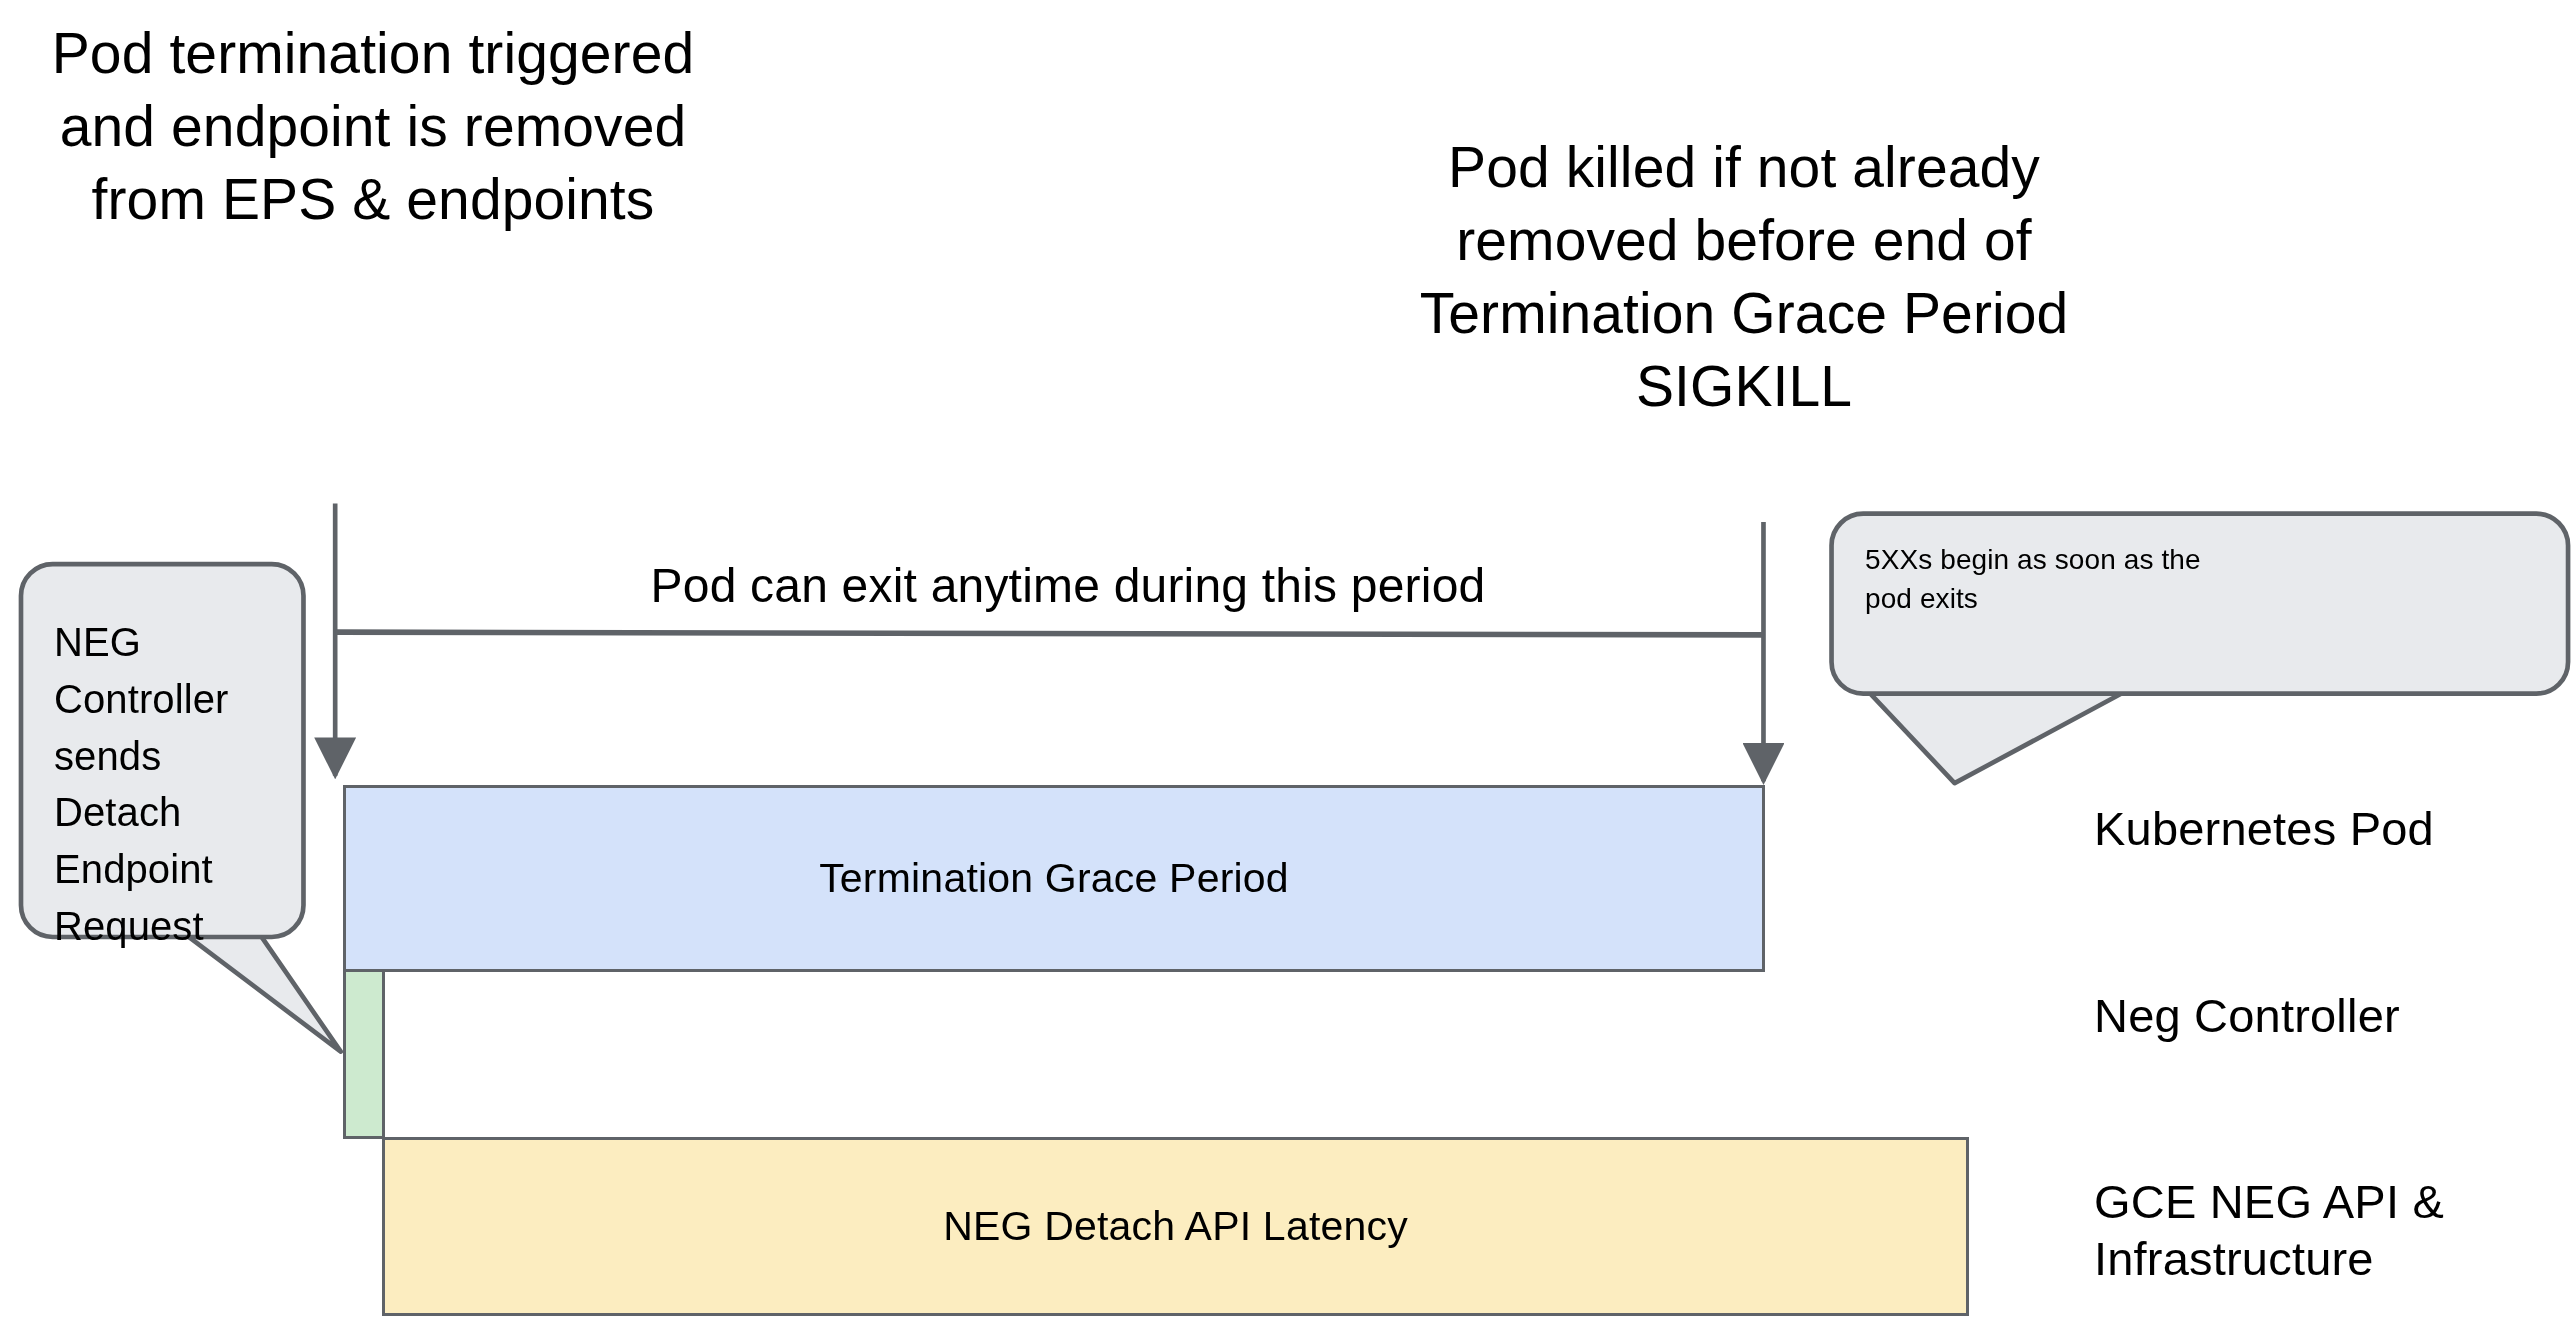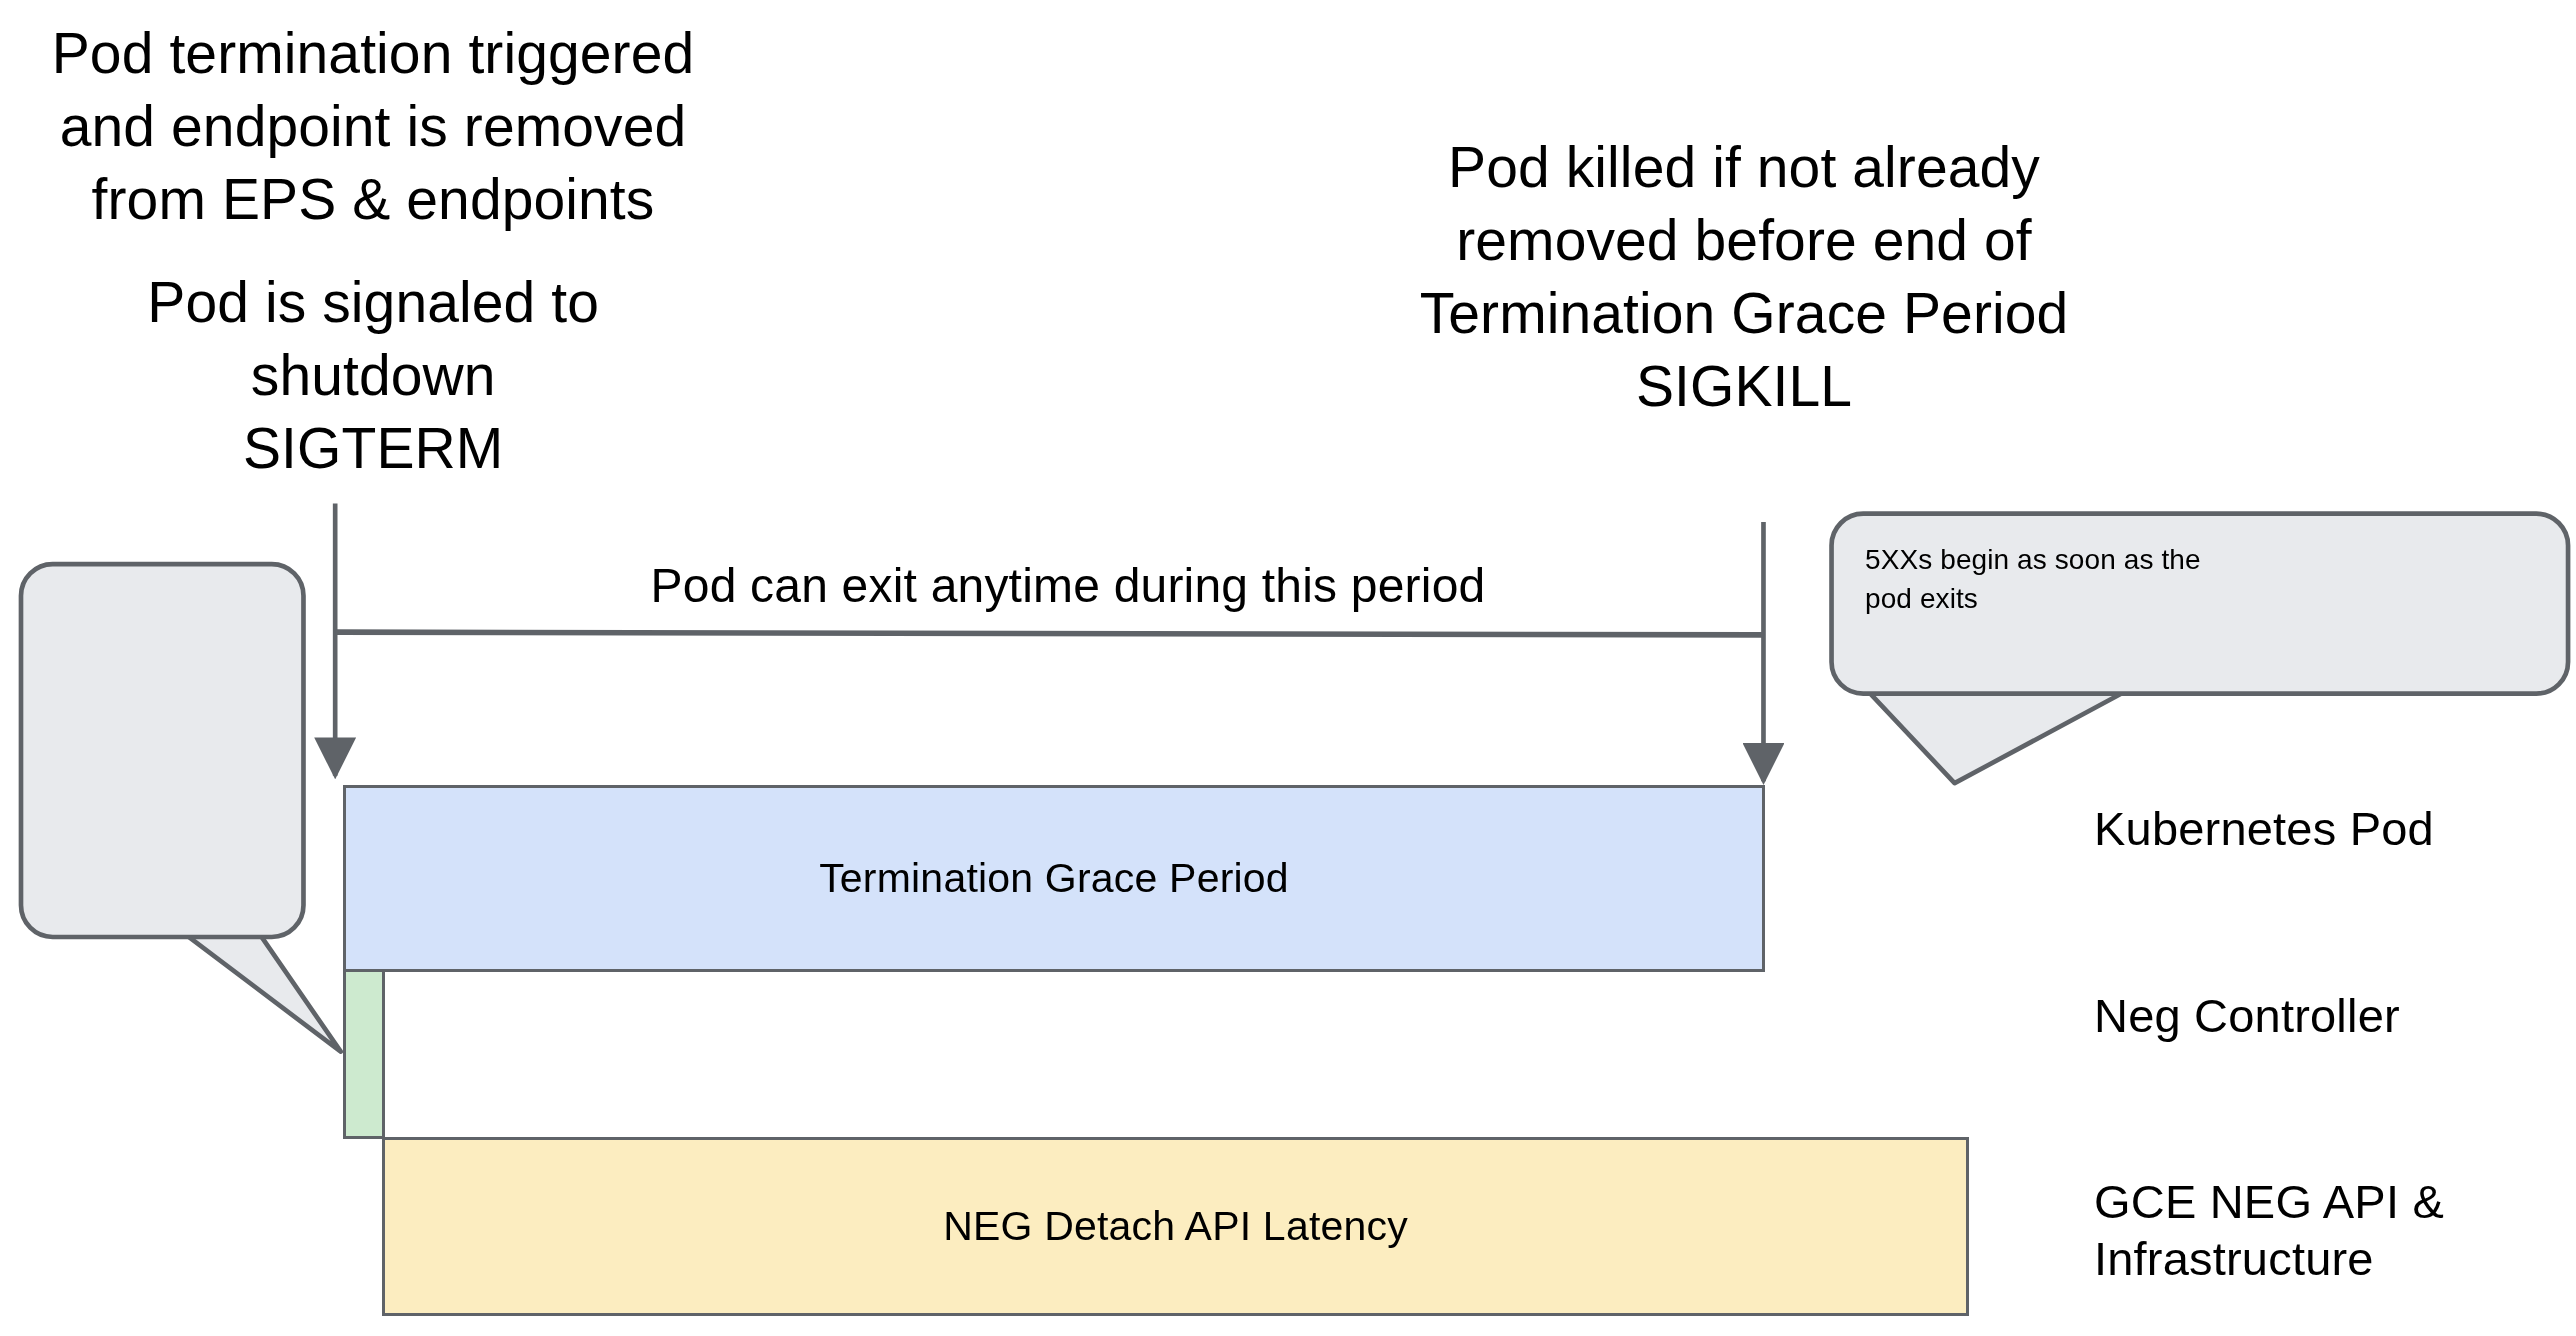--- a/index.html
+++ b/index.html
@@ -107,22 +107,20 @@
 </style>
 </head>
 <body>
 
 <div id="canvas">
 
   <div class="note" id="note-left-a">Pod termination triggered
 and endpoint is removed
 from EPS &amp; endpoints</div>
 
-  <div class="note" id="note-left-b">Pod is signaled to shutdown
-SIGTERM</div>
 
   <div class="note" id="note-right-a">Pod killed if not already
 removed before end of
 Termination Grace Period
 SIGKILL</div>
 
   <svg id="overlay" viewBox="0 0 2762 1433">
     <defs>
       <marker id="arrowhead" markerWidth="9" markerHeight="9" refX="8.2" refY="4.5" orient="auto" markerUnits="strokeWidth">
         <path d="M0,0 L9,4.5 L0,9 z" fill="#5f6368"></path>
@@ -142,20 +140,26 @@
     </g>
 
     <g>
       <path d="M 2096,840 L 2000,738 L 2286,738 Z" fill="#e8eaed" stroke="#5f6368" stroke-width="5" stroke-linejoin="round"></path>
       <rect x="1964" y="551" width="790" height="193" rx="34" ry="34" fill="#e8eaed" stroke="#5f6368" stroke-width="5"></rect>
     </g>
   </svg>
 
   <div id="span-label">Pod can exit anytime during this period</div>
 
+  <div class="callout-text" id="callout-left-text">NEG
+Controller
+sends
+Detach
+Endpoint
+Request</div>
 
   <div class="callout-text" id="callout-right-text">5XXs begin as soon as the
 pod exits</div>
 
   <div class="bar" id="bar-grace">
     <span>Termination Grace Period</span>
   </div>
 
 
   <div class="bar" id="bar-neg-detach-req">

